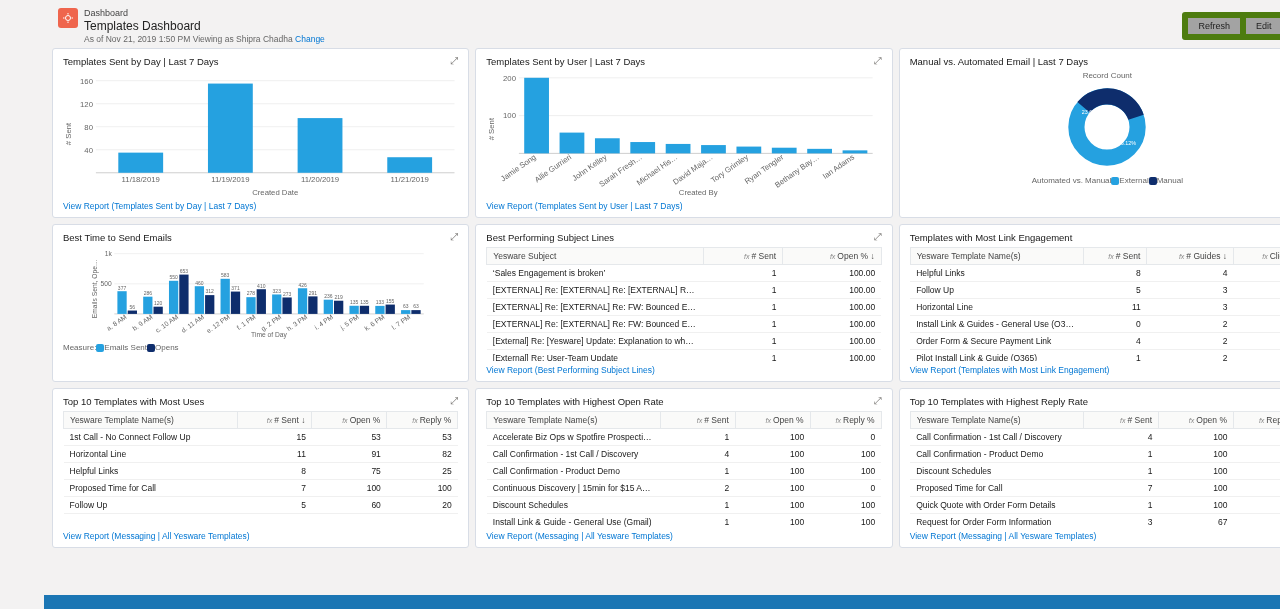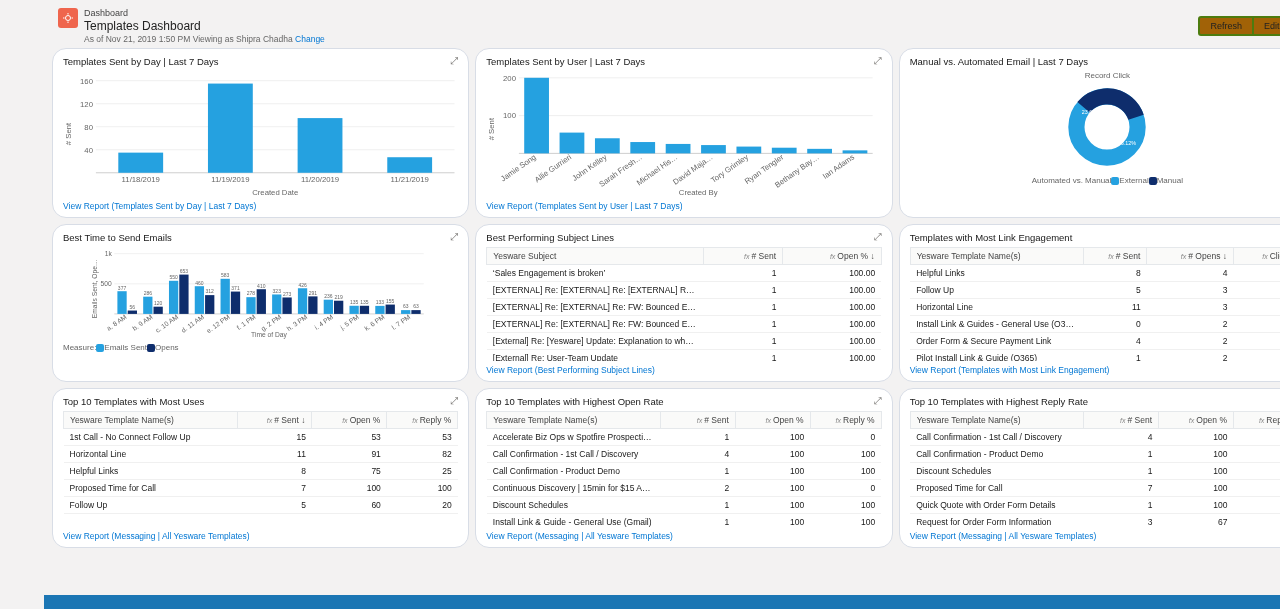--- a/index.html
+++ b/index.html
@@ -7,26 +7,26 @@
 .page { width: 1280px; height: 609px; position: relative; overflow: hidden; background: #f3f2f2; margin-left: 44px; }
 .header { display: flex; align-items: center; padding: 8px 14px 4px 14px; }
 .header-left { display: flex; align-items: flex-start; flex: 1; }
 .app-icon { width: 20px; height: 20px; background: #ef654d; border-radius: 3px; margin-right: 6px; display:flex;align-items:center;justify-content:center;}
 .app-icon svg{width:12px;height:12px;fill:white;}
 .breadcrumb { font-size: 9px; color: #444; }
 .page-title { font-size: 12px; font-weight: 400; color: #222; margin-top:1px;}
 .subtitle { font-size: 8.5px; color: #666; margin-top: 1px; }
 .subtitle a { color: #0176d3; text-decoration: none; }
 .header-right { display: flex; gap: 0; align-items:center;}
-.btn { background: #a16207; border: 2px solid #4d7c0f; padding: 3px 10px; font-size: 9px; color: #222; cursor: pointer; }
+.btn { background: #a3a3a3; border: 6px solid #4d7c0f; padding: 3px 10px; font-size: 9px; color: #222; cursor: pointer; }
 .btn:first-child{border-radius:3px 0 0 3px;}
 .btn.caret{border-radius:0 3px 3px 0;padding:3px 6px;}
 .btn+.btn{border-left:none;}
 .grid { display: grid; grid-template-columns: 1fr 1fr 1fr; gap: 6px; padding: 0 8px 8px; }
-.card { background: #fff; border: 1px solid #d8dde6; border-radius: 14px; position: relative; display: flex; flex-direction: column; }
+.card { background: #fff; border: 1px solid #d8dde6; border-radius: 3px; position: relative; display: flex; flex-direction: column; }
 .card-h1 { height: 170px; }
 .card-h2 { height: 158px; }
 .card-h3 { height: 160px; }
 .card-header { display: flex; justify-content: space-between; align-items: center; padding: 6px 10px 4px; }
 .card-title { font-size: 9.5px; font-weight: 400; color: #181818; }
 .expand-icon { color: #706e6b; cursor: pointer; font-size: 10px; }
 .card-body { flex: 1; padding: 0 10px; overflow: hidden; position:relative;}
 .card-footer { padding: 4px 10px 6px; }
 .report-link { color: #0176d3; font-size: 8.5px; text-decoration: none; }
 
@@ -153,21 +153,21 @@
   </div>
   <div class="card-footer"><a class="report-link">View Report (Templates Sent by User | Last 7 Days)</a></div>
 </div>
 
 <div class="card card-h1">
   <div class="card-header">
           <div class="card-title">Manual vs. Automated Email | Last 7 Days</div>
           <div class="expand-icon">⤢</div>
         </div>
   <div class="card-body donut-wrap">
-    <div class="donut-title">Record Click</div>
+    <div class="donut-title">Record Count</div>
     <svg width="100" height="90" viewBox="0 0 100 100">
       <circle cx="50" cy="50" r="34" fill="none" stroke="#25a1e0" stroke-width="18"></circle>
       <circle cx="50" cy="50" r="34" fill="none" stroke="#0e2d6c" stroke-width="18" stroke-dasharray="72 300" transform="rotate(-140 50 50)"></circle>
       <text x="22" y="36" font-size="6" fill="#fff">23.68%</text>
       <text x="62" y="70" font-size="6" fill="#fff">46.12%</text>
     </svg>
     <div class="legend" style="margin-top:4px;">
       <span>Automated vs. Manual</span>
       <span class="legend-dot" style="background:#25a1e0"></span>
             <span>External</span>
@@ -332,21 +332,21 @@
       <colgroup>
               <col style="width:44%">
               <col style="width:16%">
               <col style="width:22%">
               <col style="width:18%">
             </colgroup>
       <thead>
               <tr>
                 <th>Yesware Template Name(s)</th>
                 <th class="num fx"># Sent</th>
-                <th class="num fx"># Opens ↓</th>
+                <th class="num fx"># Guides ↓</th>
                 <th class="num fx">Click %</th>
               </tr>
             </thead>
       <tbody id="tbl-linkEngage">
               <tr>
                 <td>Helpful Links</td>
                 <td class="num">8</td>
                 <td class="num">4</td>
                 <td class="num">50</td>
               </tr>

